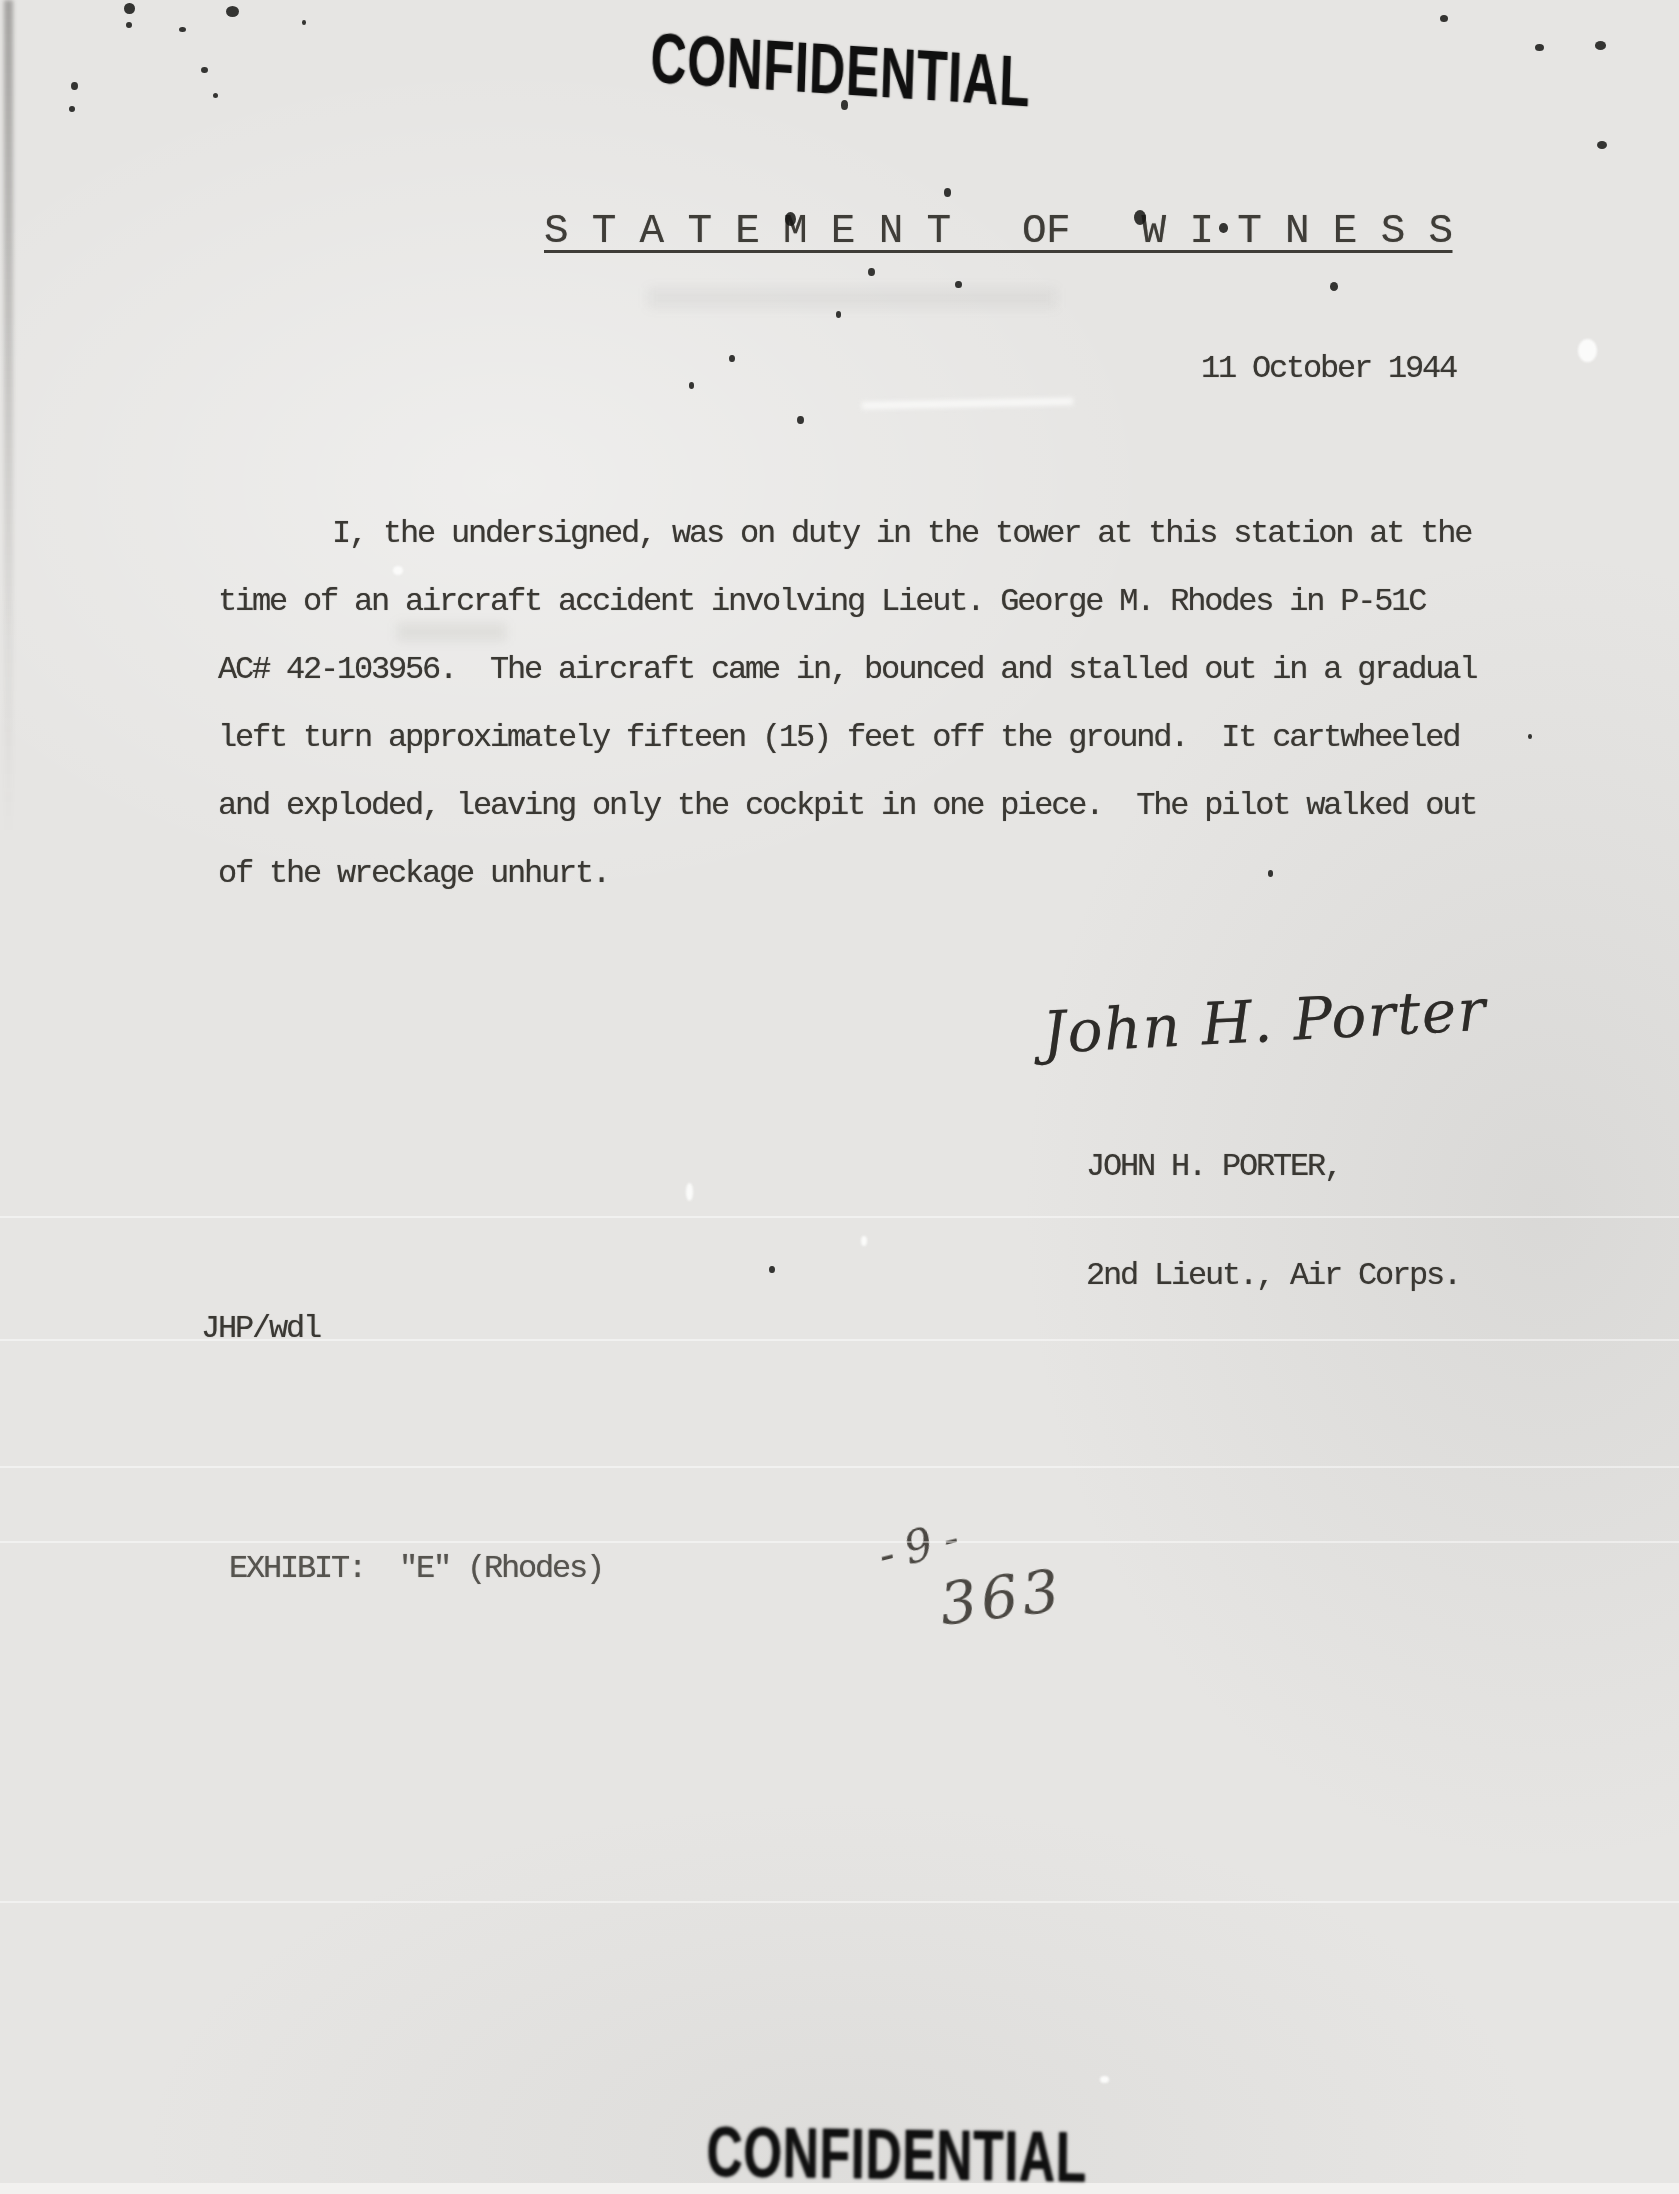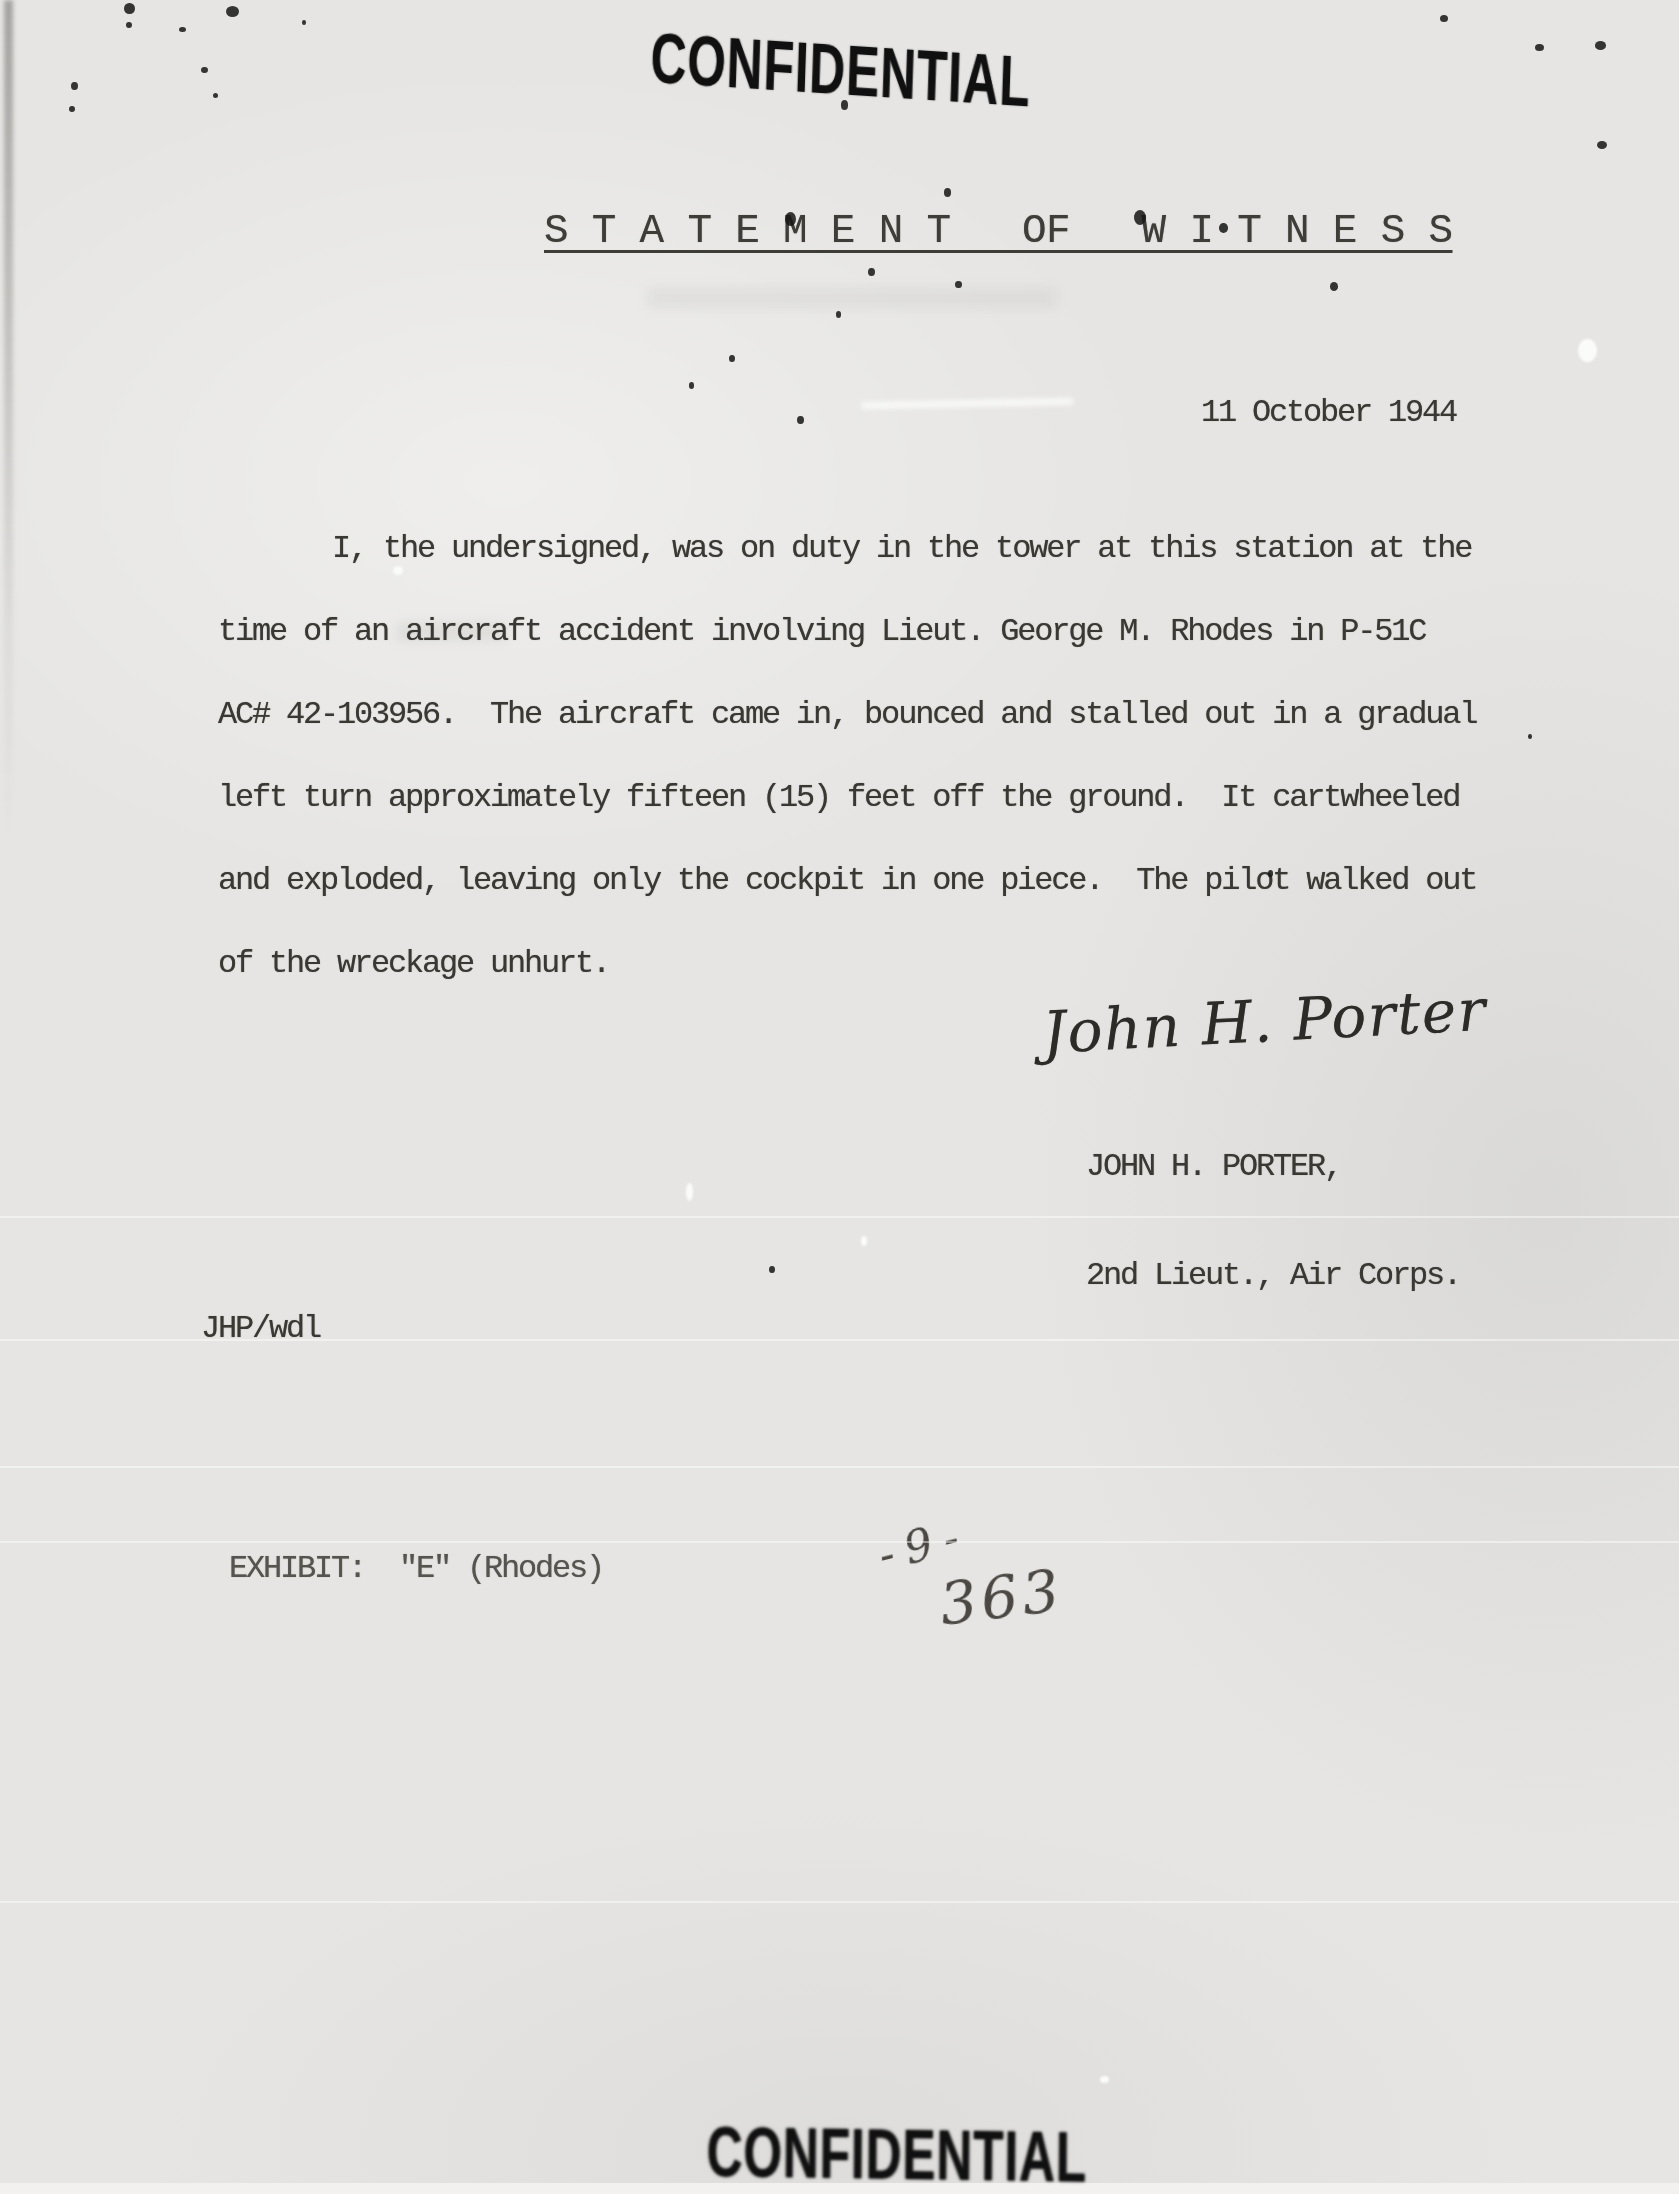--- a/index.html
+++ b/index.html
@@ -55,24 +55,24 @@
 
   .title {
     left: 544px; top: 208px;
     font-size: 41px; letter-spacing: -0.7px;
     color: #3f3d38;
     text-decoration: underline;
     text-decoration-thickness: 2.5px;
     text-underline-offset: 8px;
   }
 
-  .date { left: 1201px; top: 350px; margin-top: 44px; }
+  .date { left: 1201px; top: 350px; }
 
   .bodypar { left: 218px; top: 515px; width: 1317px; }
-  .bodypar div { white-space: pre; height: 68px; margin-top: 15px; }
+  .bodypar div { white-space: pre; height: 68px; }
   .bodypar div:first-child { text-indent: 114px; }
 
   .sig-script {
     position: absolute;
     left: 1041px; top: 999px;
     font-family: "DejaVu Serif", serif;
     font-style: italic;
     font-size: 58px;
     letter-spacing: 1.5px;
     color: #2d2b28;

